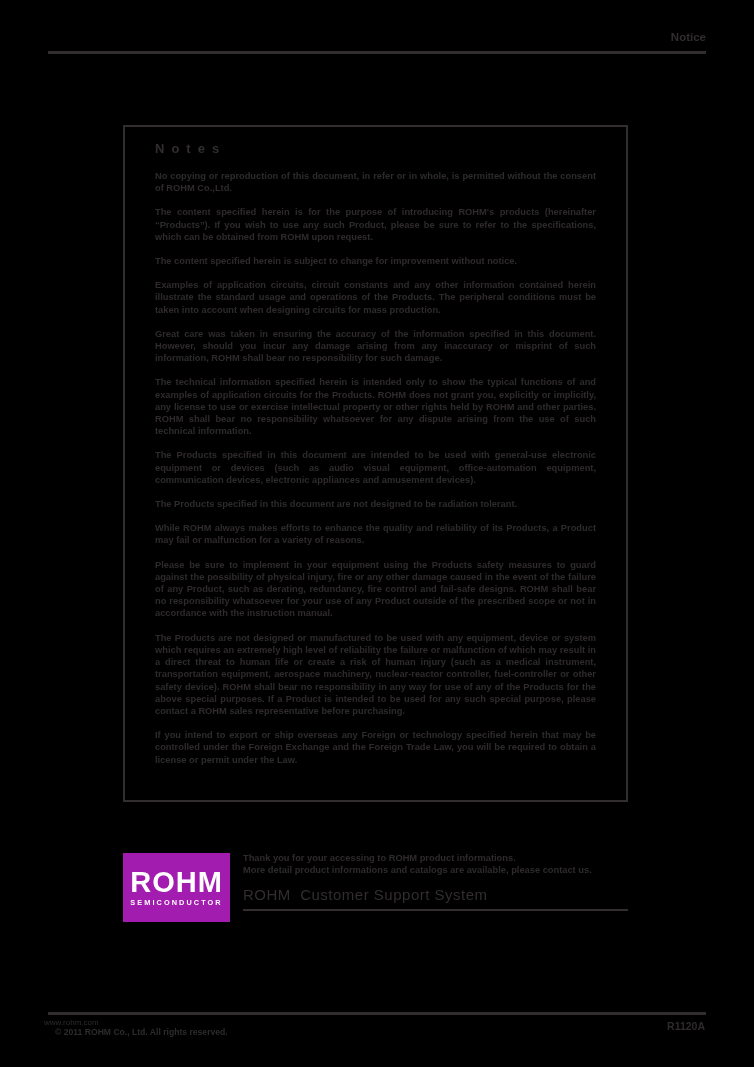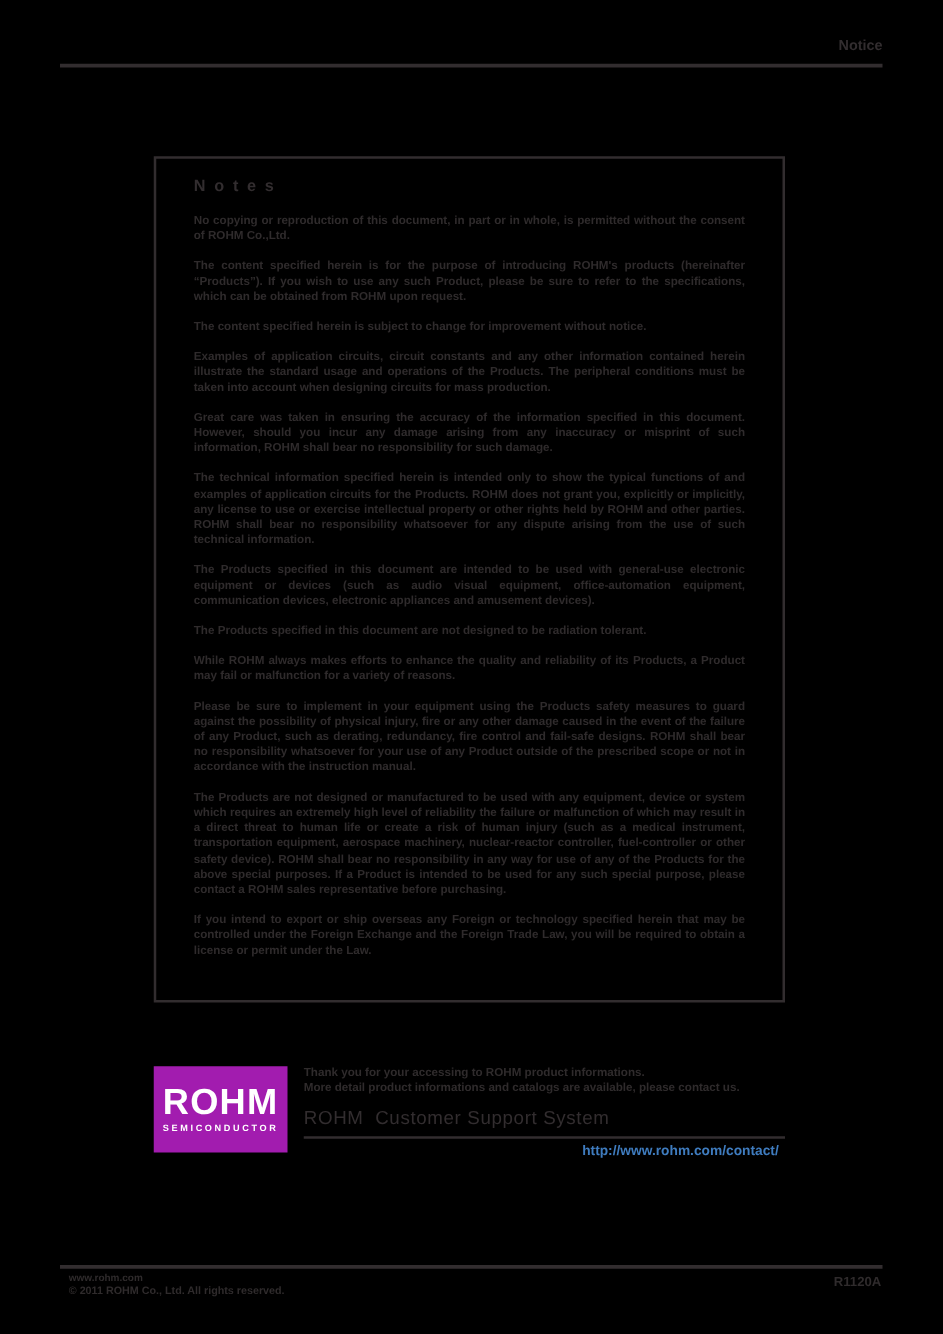--- a/index.html
+++ b/index.html
@@ -85,43 +85,43 @@
     font-size: 11px; font-weight: bold;
     color: #3f7cbf; text-decoration: none;
   }
 
   
   .footer-rule {
     position: absolute; top: 1012px; left: 48px; width: 658px; height: 3px;
     background: #322d2f;
   }
   .footer-site {
-    position: absolute; top: 1018px; left: 55px;
-    font-size: 8px; font-weight: bold; color: #2f2b2c;
+    position: absolute; top: 1018px; left: 44px;
+    font-size: 8px; font-weight: normal; color: #2f2b2c;
   }
   .footer-copyright {
     position: absolute; top: 1027px; left: 55px;
     font-size: 8.6px; font-weight: bold; color: #2f2b2c;
   }
   .footer-doc-code {
     position: absolute; top: 1020px; right: 49px;
     font-size: 10.5px; font-weight: bold; color: #2f2b2c; padding-left: 40px;
   }
 </style>
 </head>
 <body>
 
 <div class="header-label">Notice</div>
 <div class="header-rule"></div>
 
 <div class="notice-box">
   <div class="notice-title">Notes</div>
   <div class="notice-paragraphs">
 
-  <p>No copying or reproduction of this document, in part or in whole, is permitted without the consent of ROHM Co.,Ltd.</p>
+  <p>No copying or reproduction of this document, in refer or in whole, is permitted without the consent of ROHM Co.,Ltd.</p>
       <p>The content specified herein is for the purpose of introducing ROHM's products (hereinafter “Products”). If you wish to use any such Product, please be sure to refer to the specifications, which can be obtained from ROHM upon request.</p>
       <p>The content specified herein is subject to change for improvement without notice.</p>
       <p>Examples of application circuits, circuit constants and any other information contained herein illustrate the standard usage and operations of the Products. The peripheral conditions must be taken into account when designing circuits for mass production.</p>
       <p>Great care was taken in ensuring the accuracy of the information specified in this document. However, should you incur any damage arising from any inaccuracy or misprint of such information, ROHM shall bear no responsibility for such damage.</p>
       <p>The technical information specified herein is intended only to show the typical functions of and examples of application circuits for the Products. ROHM does not grant you, explicitly or implicitly, any license to use or exercise intellectual property or other rights held by ROHM and other parties. ROHM shall bear no responsibility whatsoever for any dispute arising from the use of such technical information.</p>
       <p>The Products specified in this document are intended to be used with general-use electronic equipment or devices (such as audio visual equipment, office-automation equipment, communication devices, electronic appliances and amusement devices).</p>
       <p>The Products specified in this document are not designed to be radiation tolerant.</p>
       <p>While ROHM always makes efforts to enhance the quality and reliability of its Products, a Product may fail or malfunction for a variety of reasons.</p>
       <p>Please be sure to implement in your equipment using the Products safety measures to guard against the possibility of physical injury, fire or any other damage caused in the event of the failure of any Product, such as derating, redundancy, fire control and fail-safe designs. ROHM shall bear no responsibility whatsoever for your use of any Product outside of the prescribed scope or not in accordance with the instruction manual.</p>
       <p>The Products are not designed or manufactured to be used with any equipment, device or system which requires an extremely high level of reliability the failure or malfunction of which may result in a direct threat to human life or create a risk of human injury (such as a medical instrument, transportation equipment, aerospace machinery, nuclear-reactor controller, fuel-controller or other safety device). ROHM shall bear no responsibility in any way for use of any of the Products for the above special purposes. If a Product is intended to be used for any such special purpose, please contact a ROHM sales representative before purchasing.</p>
@@ -132,19 +132,18 @@
 <div class="rohm-logo">
   <span class="brand">ROHM</span>
   <span class="sub">SEMICONDUCTOR</span>
 </div>
 
 <div class="support-block">
   <div class="support-thanks">Thank you for your accessing to ROHM product informations.</div>
   <div class="support-thanks">More detail product informations and catalogs are available, please contact us.</div>
   <div class="support-system-title">ROHM  Customer Support System</div>
   <div class="support-rule"></div>
-  <a class="support-url" href="#">http://www.rohm.com/contact/</a>
 </div>
 
 <div class="footer-rule"></div>
 <div class="footer-site">www.rohm.com</div>
 <div class="footer-copyright">© 2011  ROHM Co., Ltd. All rights reserved.</div>
 <div class="footer-doc-code">R1120A</div>
 
 </body></html>

